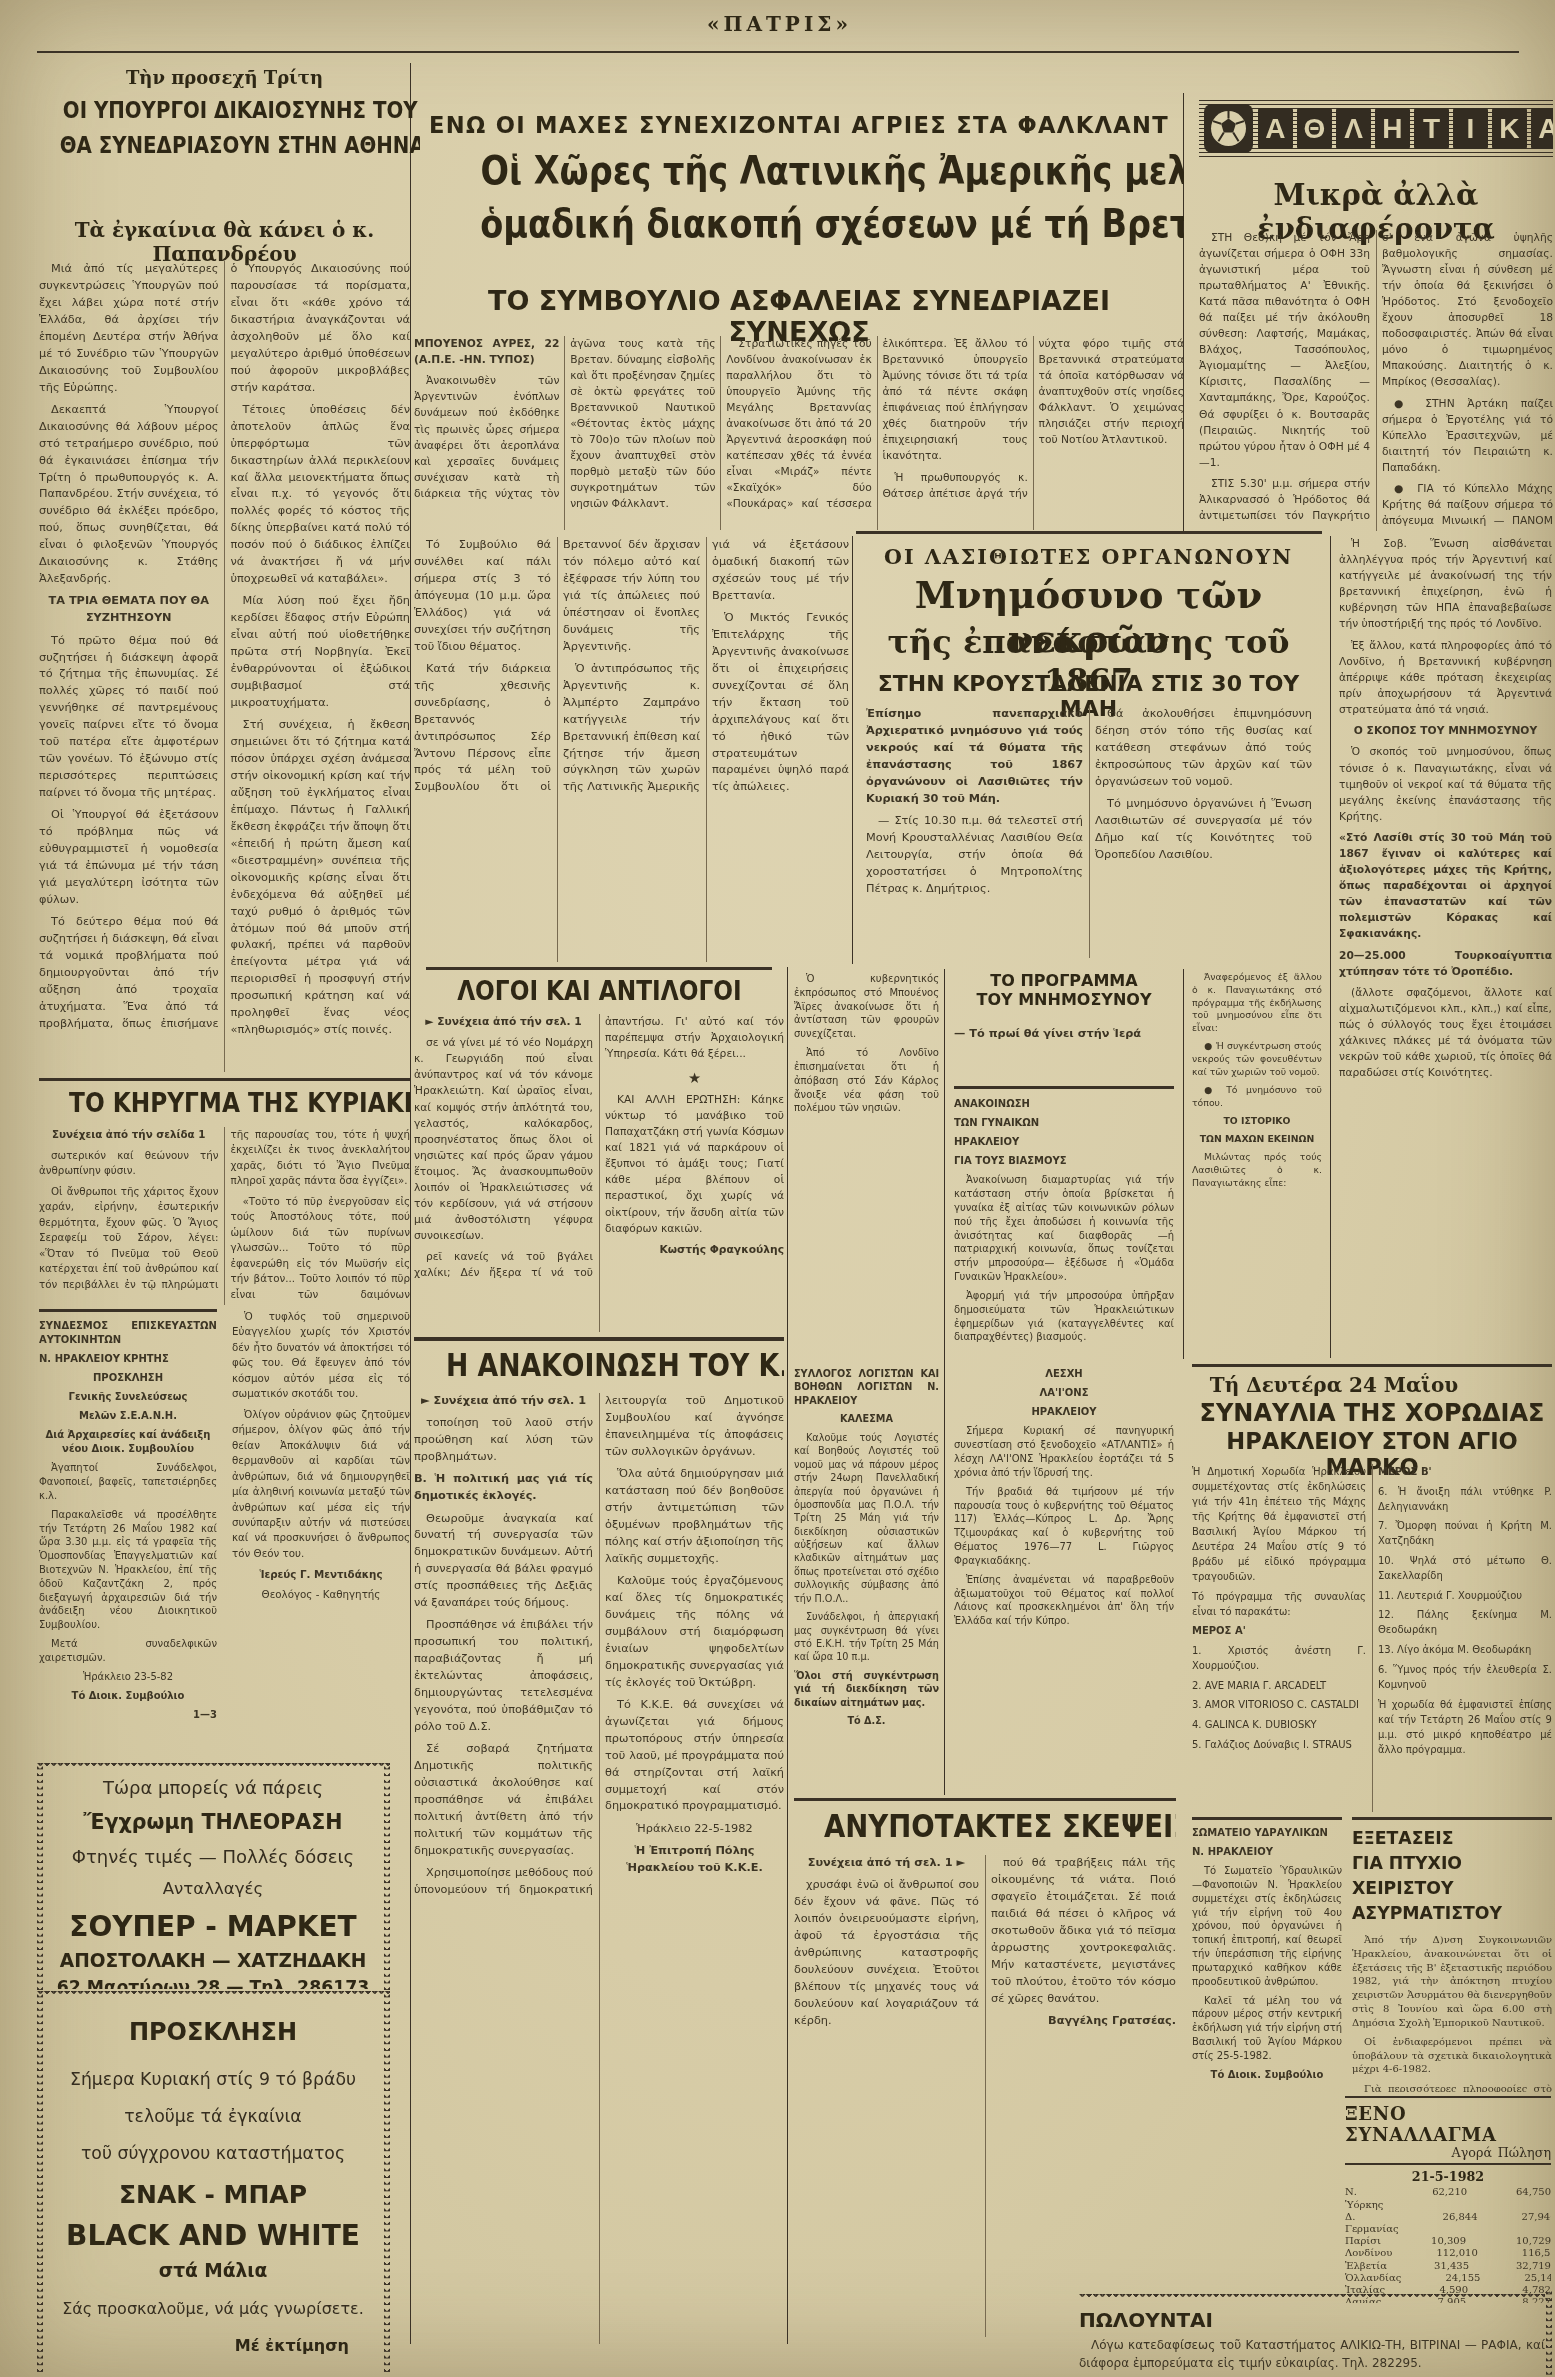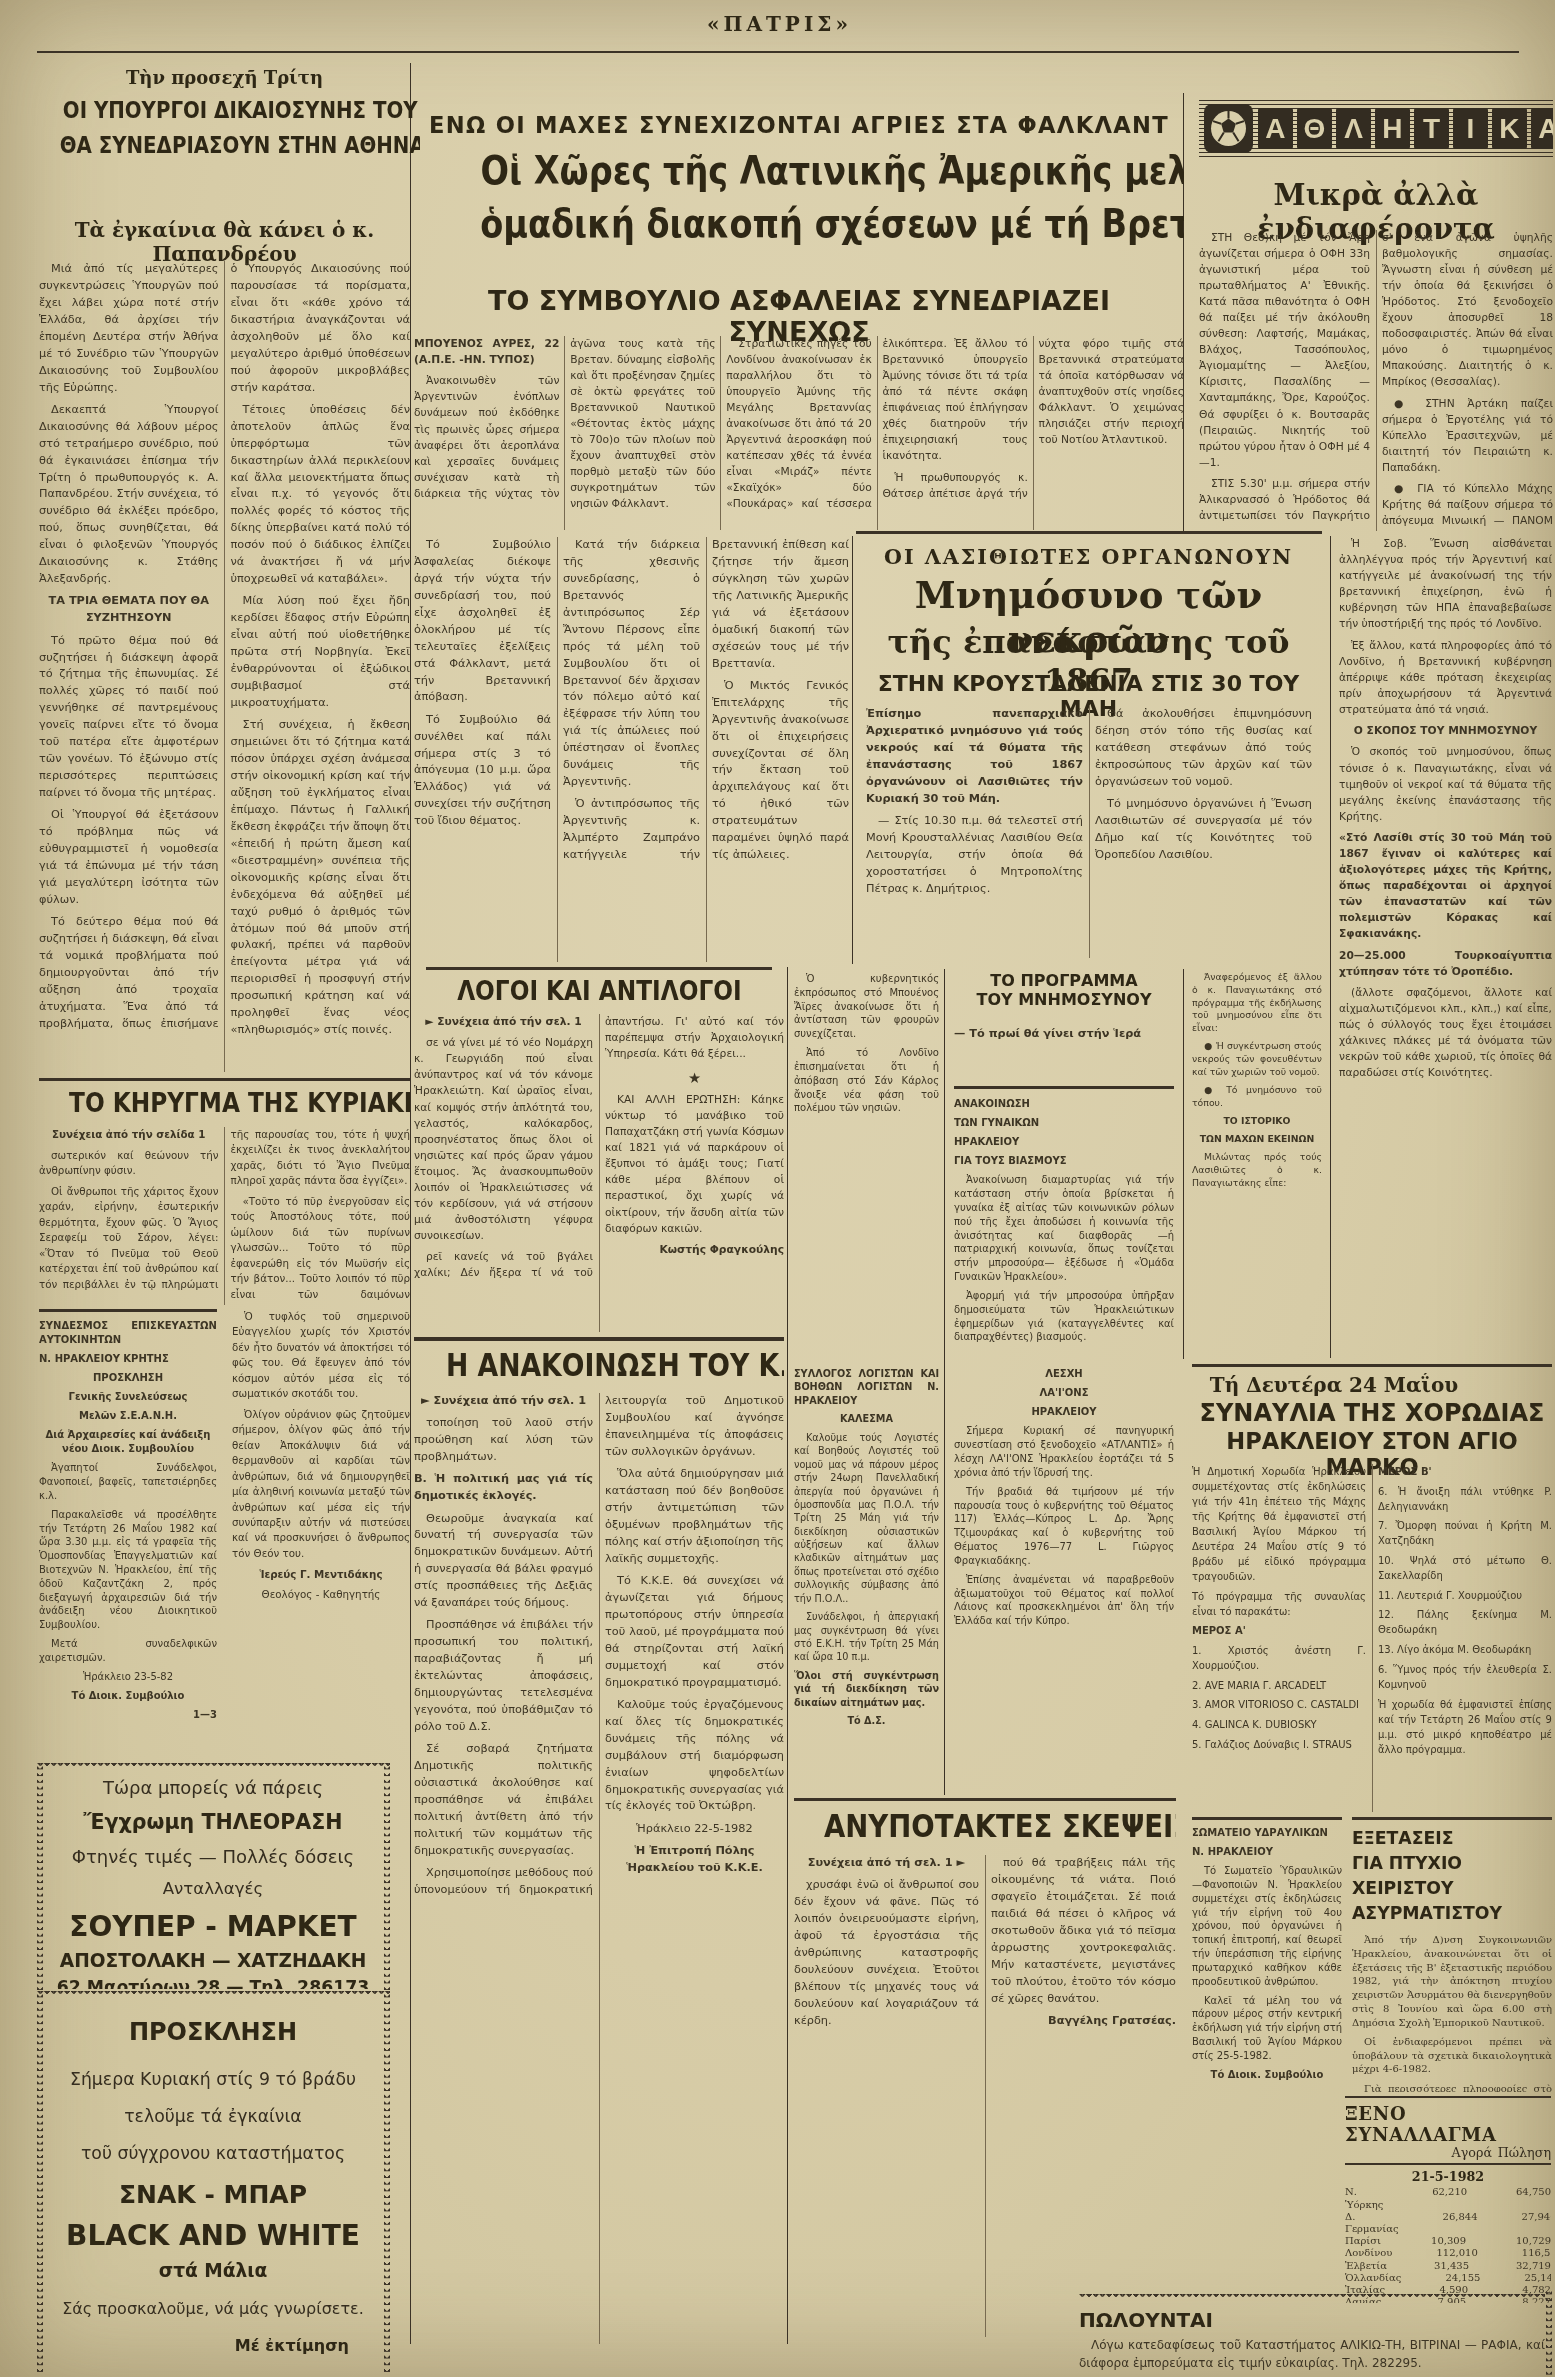--- a/index.html
+++ b/index.html
@@ -94,21 +94,20 @@
     <div class="hl" style="font-size:39px;line-height:1.35;"><span class="sqz">ὁμαδική διακοπή σχέσεων μέ τή Βρεττανία</span></div>
   </div>
   <div class="abs ctr hl" style="left:414px;top:285px;width:770px;font-size:27px;">ΤΟ ΣΥΜΒΟΥΛΙΟ ΑΣΦΑΛΕΙΑΣ ΣΥΝΕΔΡΙΑΖΕΙ ΣΥΝΕΧΩΣ</div>
   <div class="abs bt cols5" style="left:414px;top:336px;width:770px;height:194px;font-size:10.7px;">
       <p class="b">ΜΠΟΥΕΝΟΣ ΑΥΡΕΣ, 22 (Α.Π.Ε. -ΗΝ. ΤΥΠΟΣ)</p>
       <p>Ἀνακοινωθὲν τῶν Ἀργεντινῶν ἐνόπλων δυνάμεων πού ἐκδόθηκε τὶς πρωινὲς ὧρες σήμερα ἀναφέρει ὅτι ἀεροπλάνα καὶ χερσαῖες δυνάμεις συνέχισαν κατὰ τὴ διάρκεια τῆς νύχτας τὸν ἀγῶνα τους κατὰ τῆς Βρεταν. δύναμης εἰσβολῆς καὶ ὅτι προξένησαν ζημίες σὲ ὀκτὼ φρεγάτες τοῦ Βρεταννικοῦ Ναυτικοῦ «Θέτοντας ἐκτὸς μάχης τὸ 70ο)ο τῶν πλοίων ποὺ ἔχουν ἀναπτυχθεῖ στὸν πορθμὸ μεταξὺ τῶν δύο συγκροτημάτων τῶν νησιῶν Φάλκλαντ.</p>
       <p>Στρατιωτικές πηγές τοῦ Λονδίνου ἀνακοίνωσαν ἐκ παραλλήλου ὅτι τὸ ὑπουργεῖο Ἀμύνης τῆς Μεγάλης Βρεταννίας ἀνακοίνωσε ὅτι ἀπό τά 20 Ἀργεντινά ἀεροσκάφη πού κατέπεσαν χθές τά ἐννέα εἶναι «Μιράζ» πέντε «Σκαϊχόκ» δύο «Πουκάρας» καί τέσσερα ἑλικόπτερα. Ἐξ ἄλλου τό Βρεταννικό ὑπουργεῖο Ἀμύνης τόνισε ὅτι τά τρία ἀπό τά πέντε σκάφη ἐπιφάνειας πού ἐπλήγησαν χθές διατηροῦν τήν ἐπιχειρησιακή τους ἱκανότητα.</p>
       <p>Ἡ πρωθυπουργός κ. Θάτσερ ἀπέτισε ἀργά τήν νύχτα φόρο τιμῆς στά Βρεταννικά στρατεύματα τά ὁποῖα κατόρθωσαν νά ἀναπτυχθοῦν στίς νησίδες Φάλκλαντ. Ὁ χειμώνας πλησιάζει στήν περιοχή τοῦ Νοτίου Ἀτλαντικοῦ.</p>
     </div>
   <div class="abs bt cols3" style="left:414px;top:537px;width:435px;height:425px;">
-      <p>Τό Συμβούλιο Ἀσφαλείας διέκοψε ἀργά τήν νύχτα τήν συνεδρίασή του, πού εἶχε ἀσχοληθεῖ ἐξ ὁλοκλήρου μέ τίς τελευταῖες ἐξελίξεις στά Φάλκλαντ, μετά τήν Βρεταννική ἀπόβαση.</p>
       <p>Τό Συμβούλιο θά συνέλθει καί πάλι σήμερα στίς 3 τό ἀπόγευμα (10 μ.μ. ὥρα Ἑλλάδος) γιά νά συνεχίσει τήν συζήτηση τοῦ ἴδιου θέματος.</p>
       <p>Κατά τήν διάρκεια τῆς χθεσινῆς συνεδρίασης, ὁ Βρεταννός ἀντιπρόσωπος Σέρ Ἄντονυ Πέρσονς εἶπε πρός τά μέλη τοῦ Συμβουλίου ὅτι οἱ Βρεταννοί δέν ἄρχισαν τόν πόλεμο αὐτό καί ἐξέφρασε τήν λύπη του γιά τίς ἀπώλειες πού ὑπέστησαν οἱ ἔνοπλες δυνάμεις τῆς Ἀργεντινῆς.</p>
       <p>Ὁ ἀντιπρόσωπος τῆς Ἀργεντινῆς κ. Ἀλμπέρτο Ζαμπράνο κατήγγειλε τήν Βρεταννική ἐπίθεση καί ζήτησε τήν ἄμεση σύγκληση τῶν χωρῶν τῆς Λατινικῆς Ἀμερικῆς γιά νά ἐξετάσουν ὁμαδική διακοπή τῶν σχέσεών τους μέ τήν Βρεττανία.</p>
       <p>Ὁ Μικτός Γενικός Ἐπιτελάρχης τῆς Ἀργεντινῆς ἀνακοίνωσε ὅτι οἱ ἐπιχειρήσεις συνεχίζονται σέ ὅλη τήν ἔκταση τοῦ ἀρχιπελάγους καί ὅτι τό ἠθικό τῶν στρατευμάτων παραμένει ὑψηλό παρά τίς ἀπώλειες.</p>
     </div>
 
   <div class="abs" style="left:1199px;top:100px;width:354px;height:67px;">
     <div class="ath-logo">
       <span class="ball">
         <svg width="39" height="39" viewBox="0 0 58 58">
@@ -233,22 +232,22 @@
   <div class="abs ctr hl" style="left:414px;top:1347px;width:370px;font-size:31px;"><span class="sqz">Η ΑΝΑΚΟΙΝΩΣΗ ΤΟΥ Κ.Κ.Ε</span></div>
   <div class="abs bt cols2" style="left:414px;top:1393px;width:370px;height:951px;">
       <p class="bc">► Συνέχεια ἀπό τήν σελ. 1</p>
       <p>τοποίηση τοῦ λαοῦ στήν προώθηση καί λύση τῶν προβλημάτων.</p>
       <p class="b">Β. Ἡ πολιτική μας γιά τίς δημοτικές ἐκλογές.</p>
       <p>Θεωροῦμε ἀναγκαία καί δυνατή τή συνεργασία τῶν δημοκρατικῶν δυνάμεων. Αὐτή ἡ συνεργασία θά βάλει φραγμό στίς προσπάθειες τῆς Δεξιᾶς νά ξαναπάρει τούς δήμους.</p>
       <p>Προσπάθησε νά ἐπιβάλει τήν προσωπική του πολιτική, παραβιάζοντας ἤ μή ἐκτελώντας ἀποφάσεις, δημιουργώντας τετελεσμένα γεγονότα, πού ὑποβάθμιζαν τό ρόλο τοῦ Δ.Σ.</p>
       <p>Σέ σοβαρά ζητήματα Δημοτικῆς πολιτικῆς οὐσιαστικά ἀκολούθησε καί προσπάθησε νά ἐπιβάλει πολιτική ἀντίθετη ἀπό τήν πολιτική τῶν κομμάτων τῆς δημοκρατικῆς συνεργασίας.</p>
       <p>Χρησιμοποίησε μεθόδους πού ὑπονομεύουν τή δημοκρατική λειτουργία τοῦ Δημοτικοῦ Συμβουλίου καί ἀγνόησε ἐπανειλημμένα τίς ἀποφάσεις τῶν συλλογικῶν ὀργάνων.</p>
       <p>Ὅλα αὐτά δημιούργησαν μιά κατάσταση πού δέν βοηθοῦσε στήν ἀντιμετώπιση τῶν ὀξυμένων προβλημάτων τῆς πόλης καί στήν ἀξιοποίηση τῆς λαϊκῆς συμμετοχῆς.</p>
+      <p>Καλοῦμε τούς ἐργαζόμενους καί ὅλες τίς δημοκρατικές δυνάμεις τῆς πόλης νά συμβάλουν στή διαμόρφωση ἑνιαίων ψηφοδελτίων δημοκρατικῆς συνεργασίας γιά τίς ἐκλογές τοῦ Ὀκτώβρη.</p>
       <p>Τό Κ.Κ.Ε. θά συνεχίσει νά ἀγωνίζεται γιά δήμους πρωτοπόρους στήν ὑπηρεσία τοῦ λαοῦ, μέ προγράμματα πού θά στηρίζονται στή λαϊκή συμμετοχή καί στόν δημοκρατικό προγραμματισμό.</p>
-      <p>Καλοῦμε τούς ἐργαζόμενους καί ὅλες τίς δημοκρατικές δυνάμεις τῆς πόλης νά συμβάλουν στή διαμόρφωση ἑνιαίων ψηφοδελτίων δημοκρατικῆς συνεργασίας γιά τίς ἐκλογές τοῦ Ὀκτώβρη.</p>
       <p class="c">Ἡράκλειο 22-5-1982</p>
       <p class="bc">Ἡ Ἐπιτροπή Πόλης Ἡρακλείου τοῦ Κ.Κ.Ε.</p>
     </div>
 
   <div class="abs bt-s" style="left:794px;top:1367px;width:145px;height:426px;font-size:9.7px;">
       <p class="b">ΣΥΛΛΟΓΟΣ ΛΟΓΙΣΤΩΝ ΚΑΙ ΒΟΗΘΩΝ ΛΟΓΙΣΤΩΝ Ν. ΗΡΑΚΛΕΙΟΥ</p>
       <p class="bc">ΚΑΛΕΣΜΑ</p>
       <p>Καλοῦμε τούς Λογιστές καί Βοηθούς Λογιστές τοῦ νομοῦ μας νά πάρουν μέρος στήν 24ωρη Πανελλαδική ἀπεργία πού ὀργανώνει ἡ ὁμοσπονδία μας Π.Ο.Λ. τήν Τρίτη 25 Μάη γιά τήν διεκδίκηση οὐσιαστικῶν αὐξήσεων καί ἄλλων κλαδικῶν αἰτημάτων μας ὅπως προτείνεται στό σχέδιο συλλογικῆς σύμβασης ἀπό τήν Π.Ο.Λ..</p>
       <p>Συνάδελφοι, ἡ ἀπεργιακή μας συγκέντρωση θά γίνει στό Ε.Κ.Η. τήν Τρίτη 25 Μάη καί ὥρα 10 π.μ.</p>
       <p class="b">Ὅλοι στή συγκέντρωση γιά τή διεκδίκηση τῶν δικαίων αἰτημάτων μας.</p>

